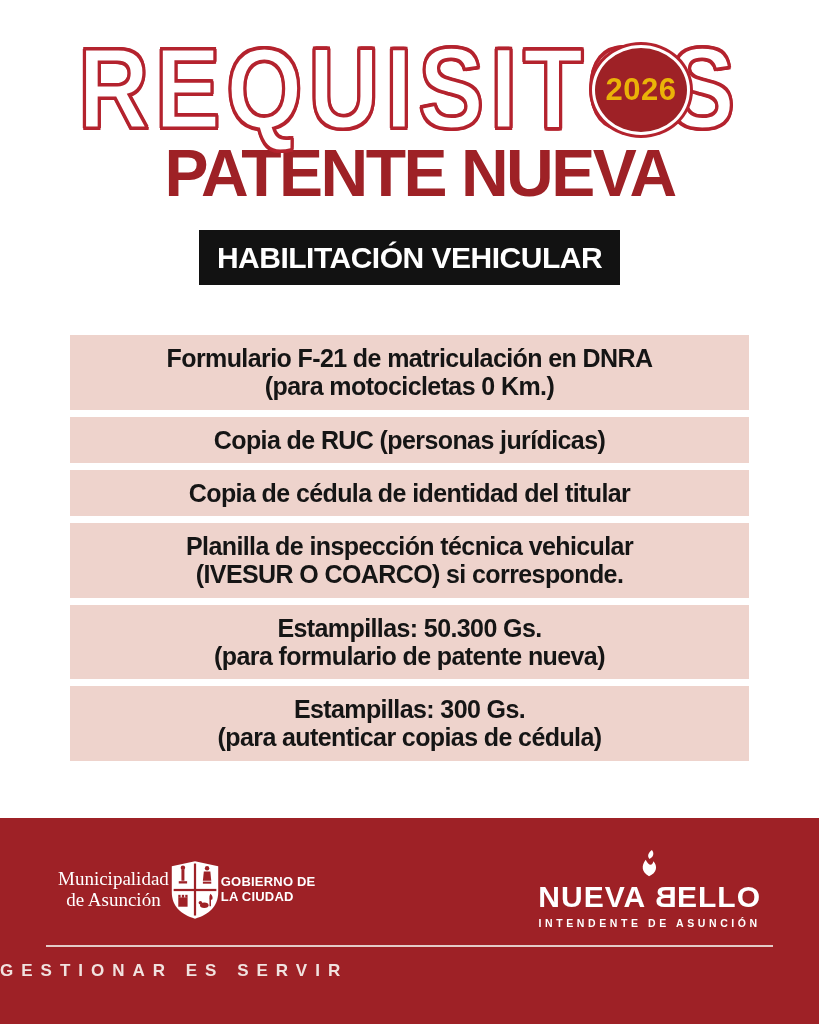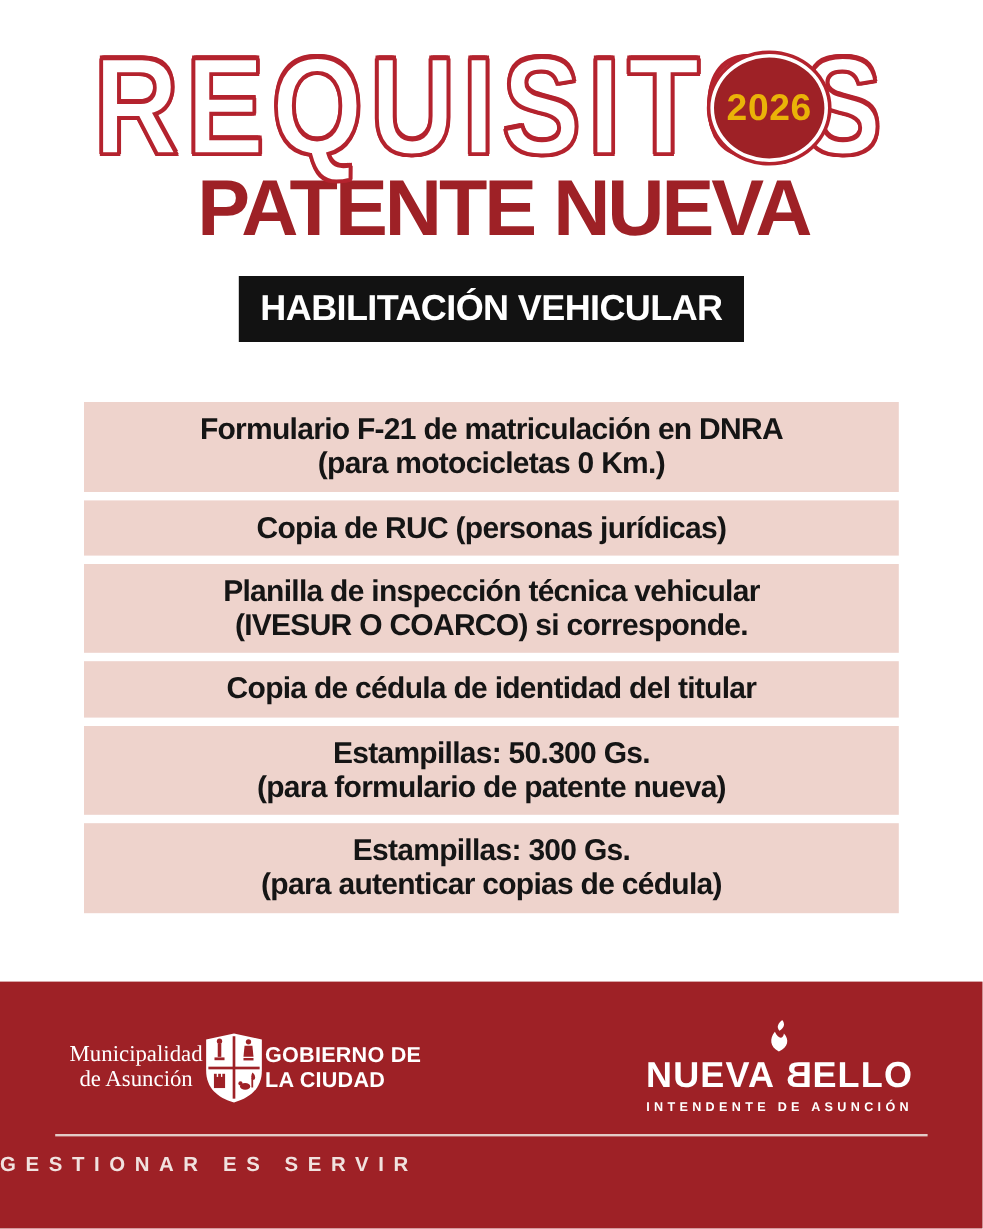--- a/index.html
+++ b/index.html
@@ -55,21 +55,21 @@
   }
   .footer-row{
     display:flex;justify-content:space-between;align-items:center;
     padding:32px 58px 0 58px;
   }
   .muni-group{display:flex;align-items:center;}
   .muni-name{
     font-family:"Liberation Serif",serif;font-size:19px;line-height:1.08;
     text-align:center;white-space:nowrap;
   }
-  .gov-name{font-weight:900;font-size:18px;line-height:1.15;letter-spacing:0.2px;white-space:nowrap;}
+  .gov-name{font-weight:900;font-size:13px;line-height:1.15;letter-spacing:0.2px;white-space:nowrap;}
   .mayor-group{display:flex;flex-direction:column;align-items:center;}
   .mayor-name{font-weight:900;font-size:30px;letter-spacing:1px;line-height:1;margin-top:2px;white-space:nowrap;}
   .mirrored{display:inline-block;transform:scaleX(-1);}
   .mayor-title{font-weight:700;font-size:10.5px;letter-spacing:3.6px;margin-top:5px;white-space:nowrap;}
   .footer-divider{height:2px;background:#E3CBC7;margin:16px 46px 0 46px;}
   .slogan{
     text-align:left;margin-top:14px;color:#F1E2DF;
     font-weight:700;font-size:17px;letter-spacing:8px;white-space:nowrap;
   }
   svg{display:block;}
@@ -92,25 +92,25 @@
 
   <div class="req-list">
     <div class="req-item">
       <div class="req-text">Formulario F-21 de matriculación en DNRA
 (para motocicletas 0 Km.)</div>
     </div>
     <div class="req-item">
       <div class="req-text">Copia de RUC (personas jurídicas)</div>
     </div>
     <div class="req-item">
+      <div class="req-text">Copia de cédula de identidad del titular</div>
+    </div>
+    <div class="req-item">
       <div class="req-text">Planilla de inspección técnica vehicular
 (IVESUR O COARCO) si corresponde.</div>
-    </div>
-    <div class="req-item">
-      <div class="req-text">Copia de cédula de identidad del titular</div>
     </div>
     <div class="req-item">
       <div class="req-text">Estampillas: 50.300 Gs.
 (para formulario de patente nueva)</div>
     </div>
     <div class="req-item">
       <div class="req-text">Estampillas: 300 Gs.
 (para autenticar copias de cédula)</div>
     </div>
   </div>

